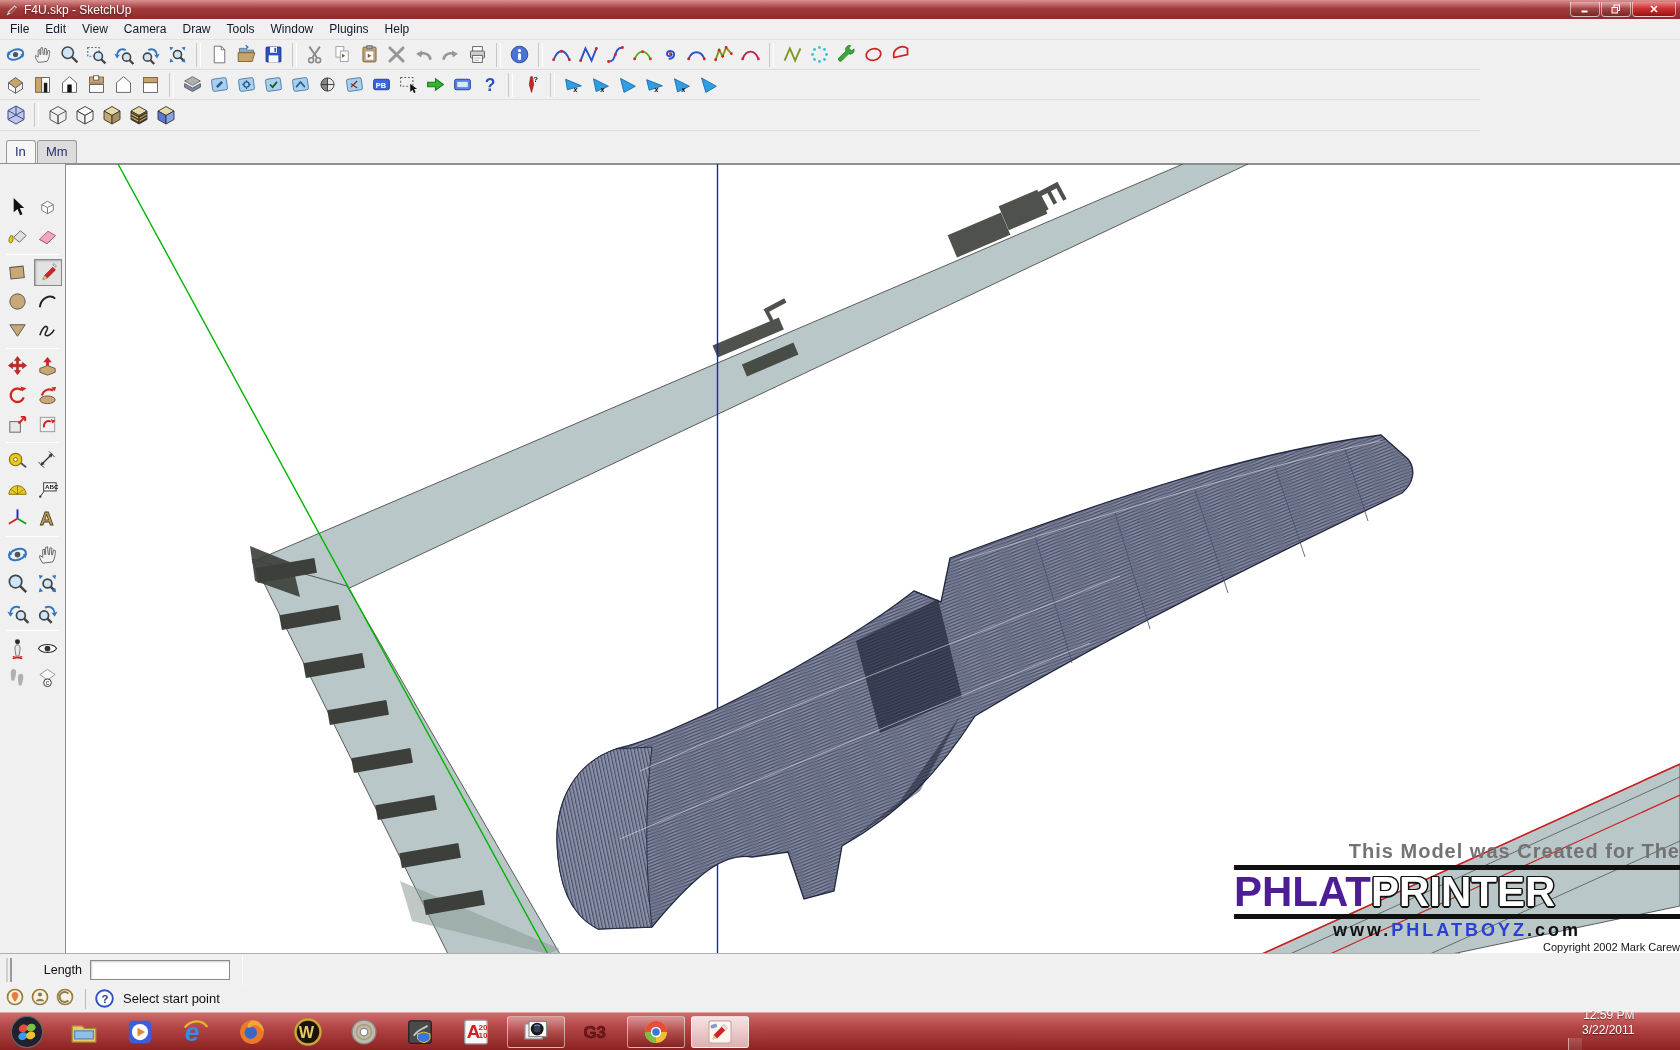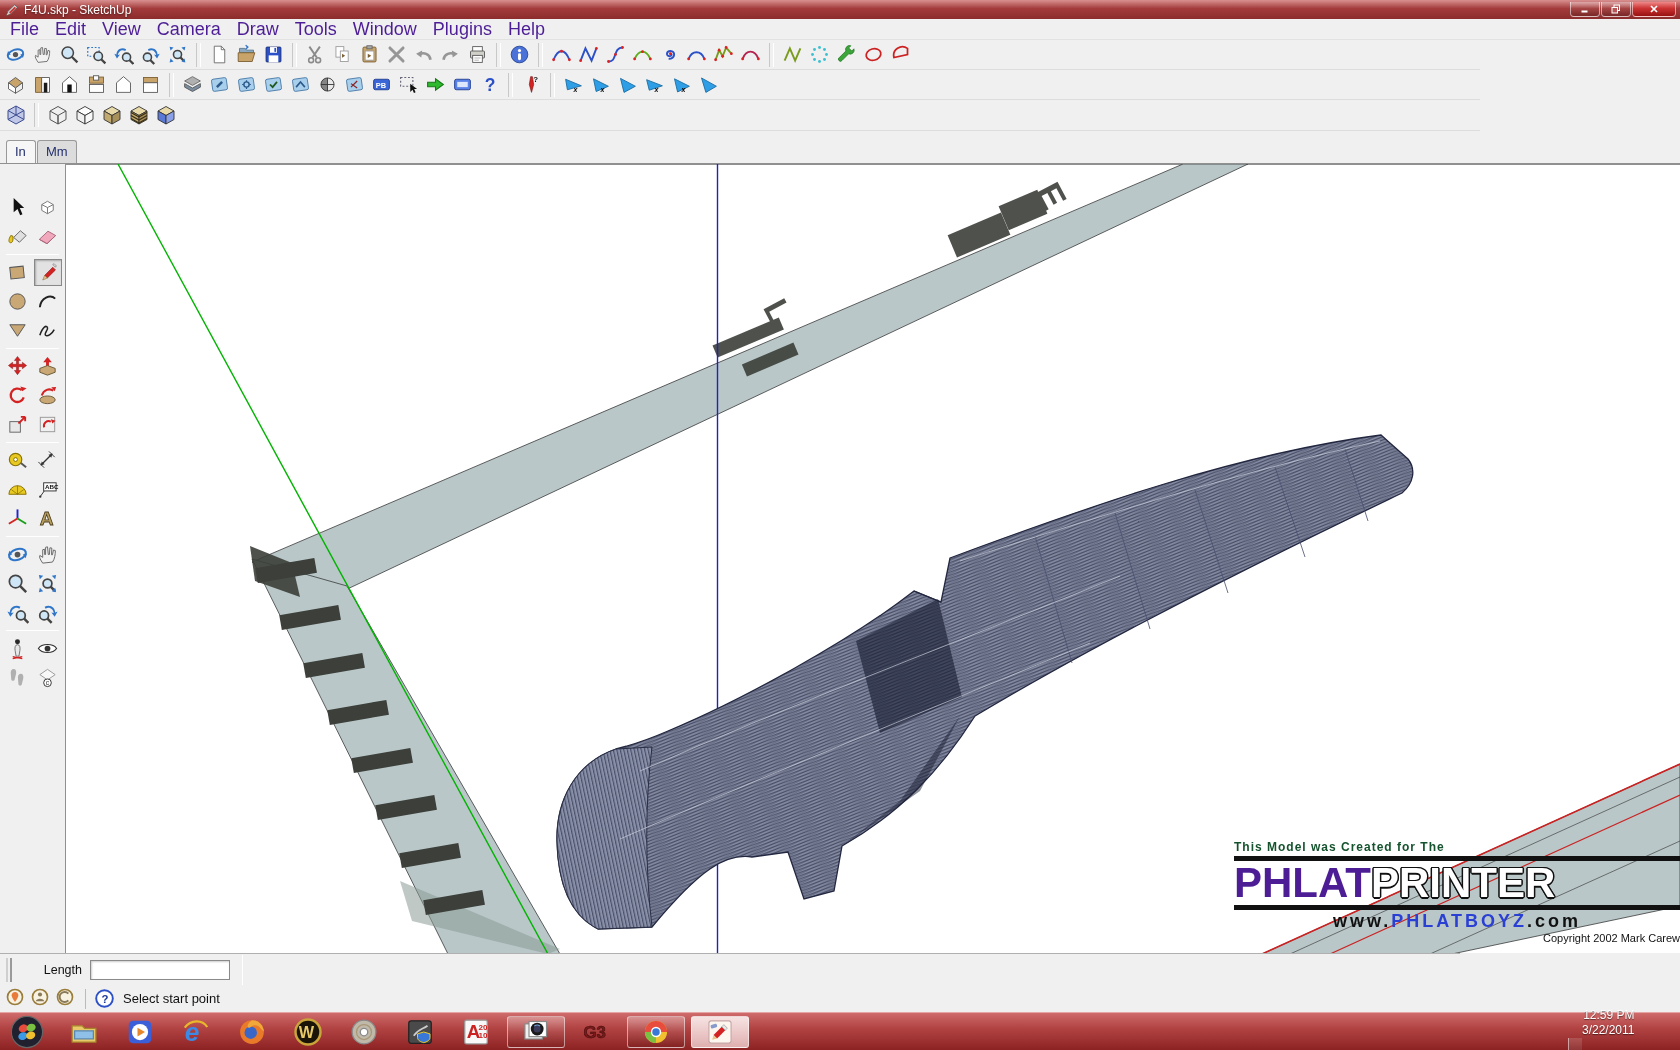--- a/index.html
+++ b/index.html
@@ -25,21 +25,21 @@
   .winbtn{width:30px;height:15px;margin-left:1px;border:1px solid rgba(255,255,255,.55);
     border-top:none;border-radius:0 0 4px 4px;
     background:linear-gradient(rgba(255,255,255,.35),rgba(255,255,255,.05) 45%,rgba(0,0,0,.18));
     display:flex;align-items:center;justify-content:center;}
   .winbtn svg{width:12px;height:12px;}
   .winbtn.close{width:44px;background:linear-gradient(#e88,#c33 45%,#911);}
 
   
   #menubar{position:absolute;left:0;top:19px;width:1680px;height:21px;background:#f0f0f0;
     border-bottom:1px solid #e2e2e2;display:flex;align-items:center;padding-left:2px;}
-  .mitem{padding:2px 8px;font-size:18px;color:#4c1d95;}
+  .mitem{padding:2px 8px;font-size:12px;color:#0f172a;}
 
   
   .toolbar{position:absolute;left:0;width:1480px;background:#f0f0f0;display:flex;align-items:center;
     border-bottom:1px solid #ddd;}
   #toolbar1{top:40px;height:30px;}
   #toolbar2{top:70px;height:30px;}
   #toolbar3{top:100px;height:31px;}
   .tgroup{display:flex;align-items:center;padding:0 2px;}
   .tsep{width:5px;height:24px;border-left:1px solid #c8c8c8;border-right:1px solid #fff;margin:0 3px;}
   .tbtn{width:27px;height:26px;border:1px solid transparent;background:transparent;display:flex;
@@ -64,21 +64,21 @@
   .pbtn svg{width:23px;height:23px;}
   .pbtn.pressed{border:1px solid #888;background:#e2e2e2;box-shadow:inset 1px 1px 2px rgba(0,0,0,.25);}
   .pdiv{height:1px;background:#c8c8c8;border-bottom:1px solid #fff;margin:4px 6px;}
 
   #viewport{position:absolute;left:66px;top:0;width:1614px;height:790px;background:#fff;
     border-top:1px solid #909090;overflow:hidden;}
   #scene{position:absolute;left:0;top:0;width:1614px;height:790px;}
 
   
   #watermark{position:absolute;left:1168px;top:676px;width:446px;height:112px;}
-  #wm-line1{font-size:12px;font-weight:bold;letter-spacing:1px;color:#14532d;}
+  #wm-line1{font-size:20px;font-weight:bold;letter-spacing:1px;color:#737373;text-align:right;}
   #wm-brand{margin-top:2px;border-top:5px solid #111;border-bottom:5px solid #111;
     font-size:42px;font-weight:bold;line-height:44px;letter-spacing:0;white-space:nowrap;
     transform-origin:left;}
   #wm-brand .solid{color:#4c1d95;}
   #wm-brand .outline{color:#fff;text-shadow:-1.5px 0 #111,1.5px 0 #111,0 -1.5px #111,0 1.5px #111,
     -1px -1px #111,1px 1px #111,-1px 1px #111,1px -1px #111;}
   #wm-url{font-size:18px;font-weight:bold;letter-spacing:3px;text-align:center;margin-top:1px;color:#111;}
   #wm-url .brand{color:var(--c-brand-blue);}
   #wm-copy{font-size:11px;text-align:right;color:#111;margin-top:0px;}
 

